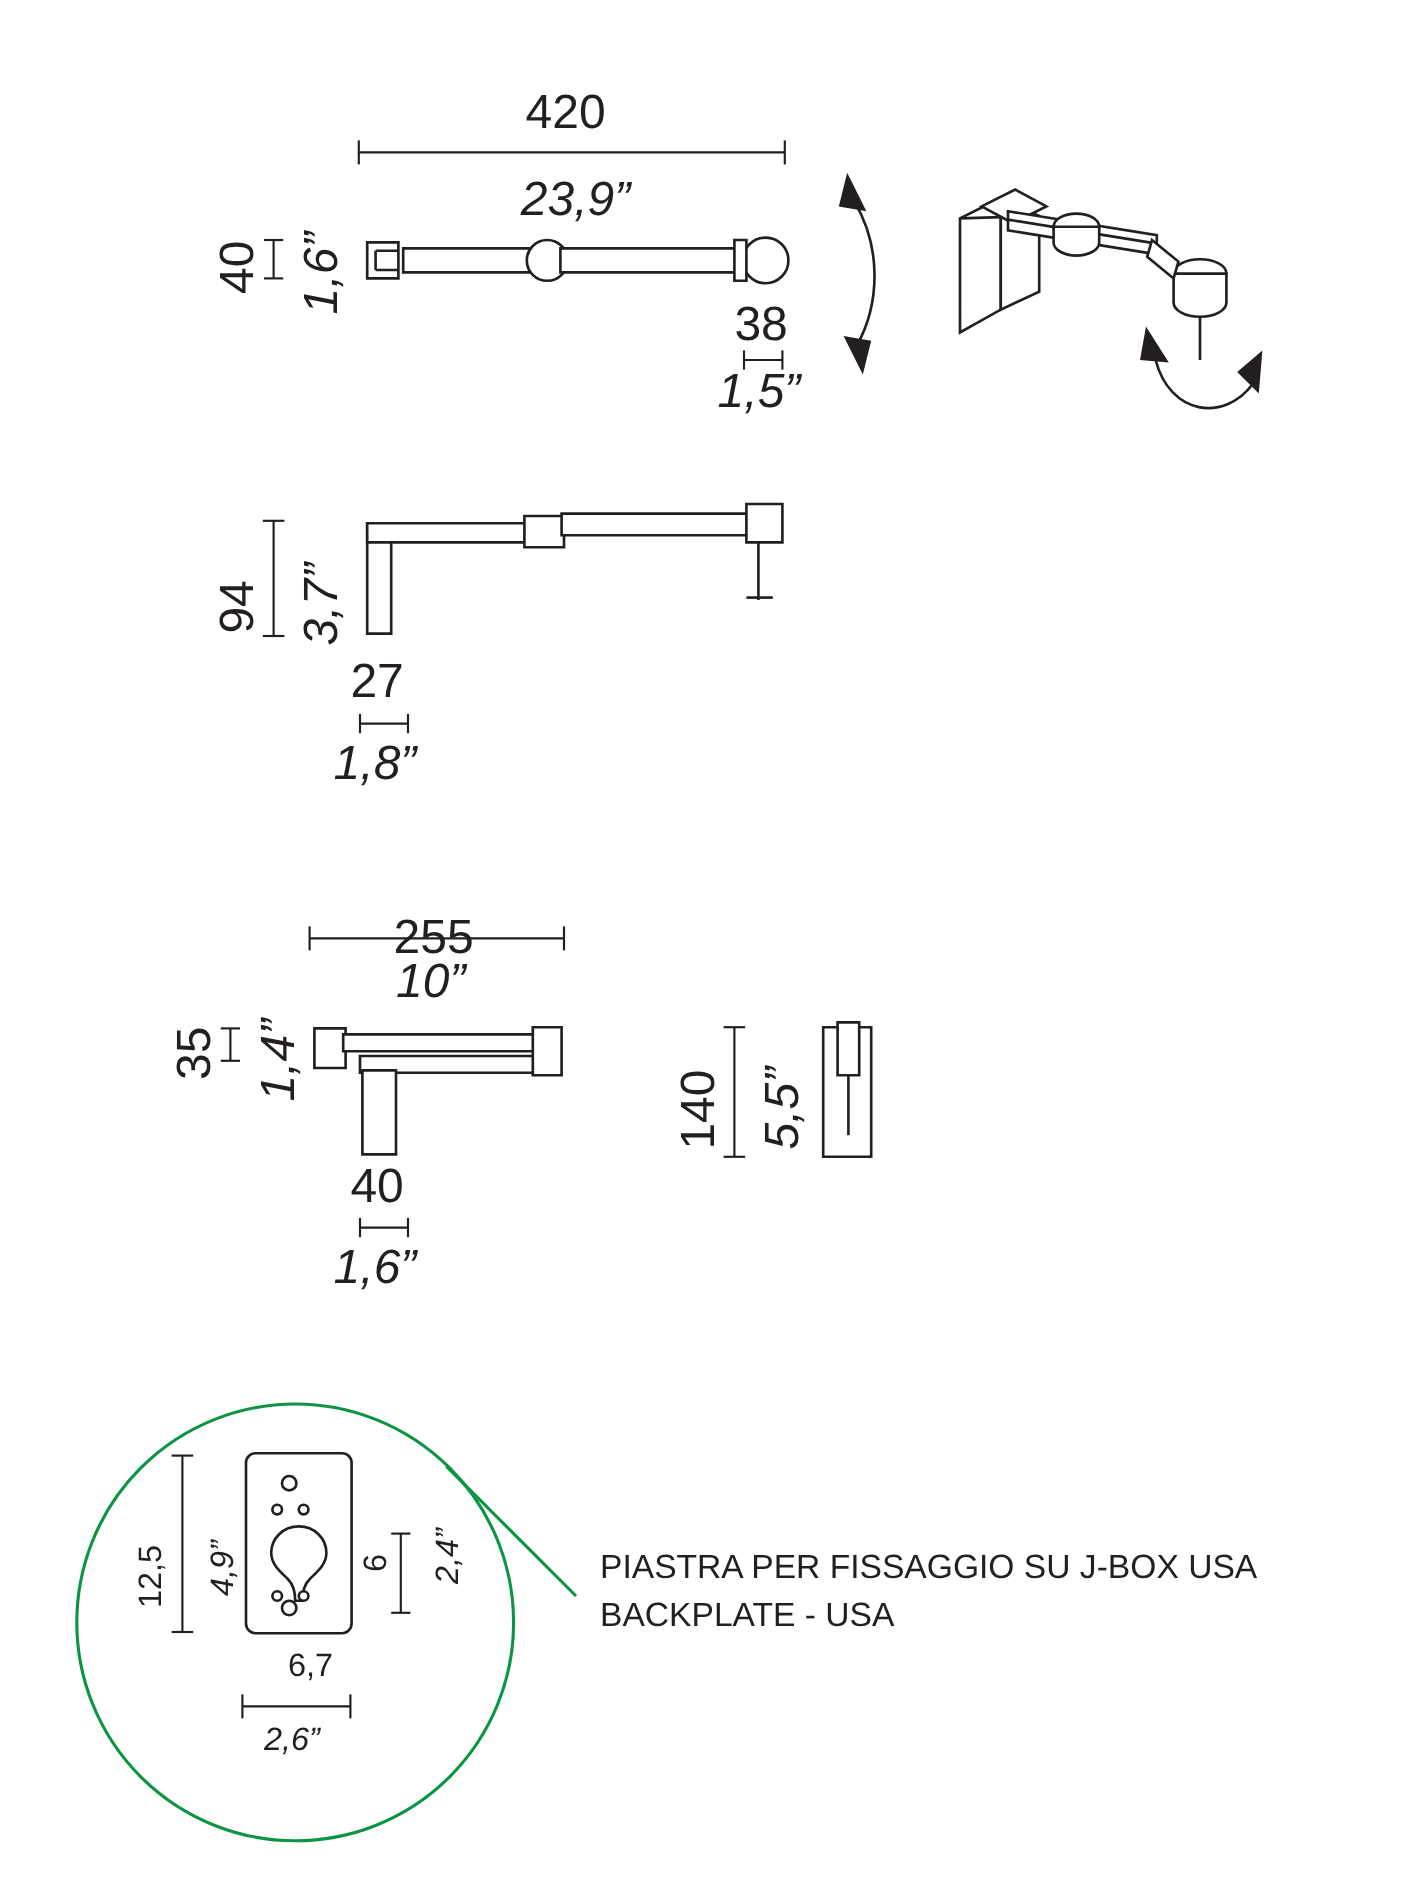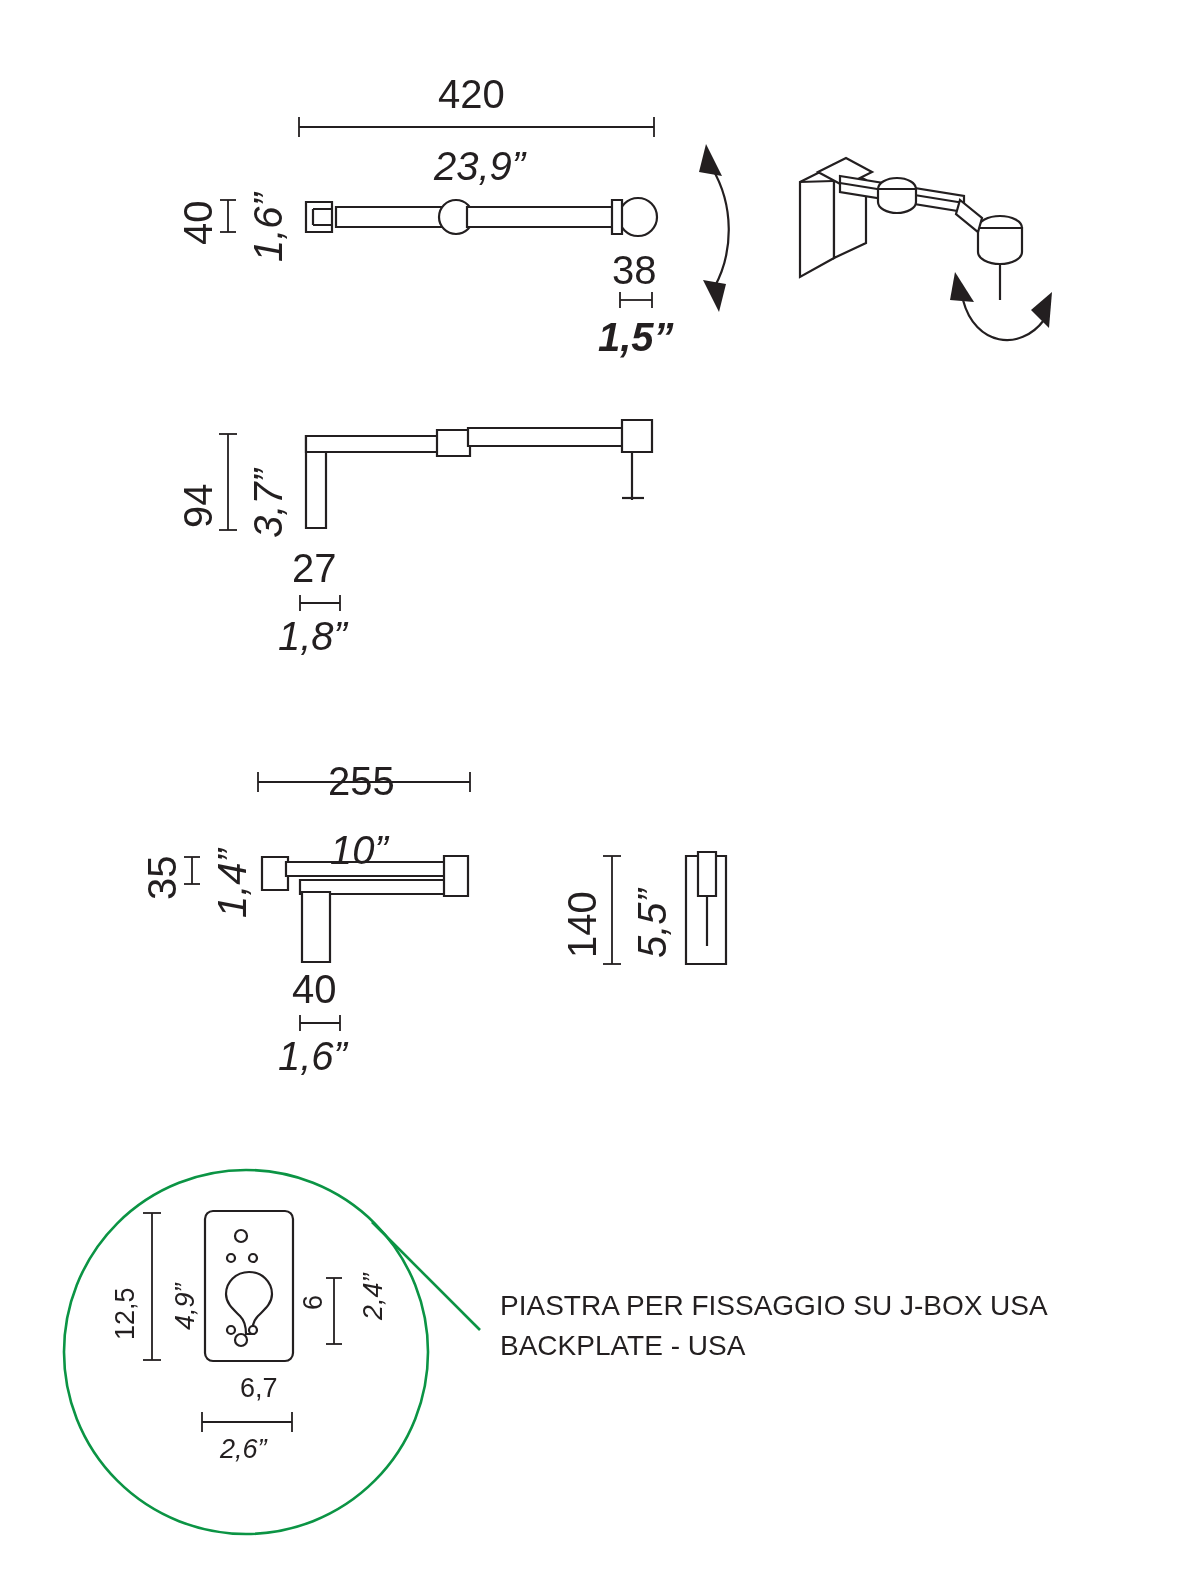--- a/index.html
+++ b/index.html
@@ -223,30 +223,30 @@
     </g>
   </svg>
 
   <div class="dim mm" style="left:438px; top:74px;">420</div>
   <div class="dim inch" style="left:434px; top:146px;">23,9”</div>
 
   <div class="dim mm rot-90" style="left:178px; top:245px;">40</div>
   <div class="dim inch rot-90" style="left:248px; top:262px;">1,6”</div>
 
   <div class="dim mm" style="left:612px; top:250px;">38</div>
-  <div class="dim inch" style="left:598px; top:317px;font-weight:bold;">1,5”</div>
+  <div class="dim inch" style="left:598px; top:306px;">1,5”</div>
 
   <div class="dim mm rot-90" style="left:178px; top:528px;">94</div>
   <div class="dim inch rot-90" style="left:248px; top:538px;">3,7”</div>
 
   <div class="dim mm" style="left:292px; top:548px;">27</div>
   <div class="dim inch" style="left:278px; top:616px;">1,8”</div>
 
   <div class="dim mm" style="left:328px; top:761px;">255</div>
-  <div class="dim inch" style="left:330px; top:798px;margin-top:32px;">10”</div>
+  <div class="dim inch" style="left:330px; top:798px;">10”</div>
 
   <div class="dim mm rot-90" style="left:142px; top:900px;">35</div>
   <div class="dim inch rot-90" style="left:212px; top:918px;">1,4”</div>
 
   <div class="dim mm" style="left:292px; top:969px;">40</div>
   <div class="dim inch" style="left:278px; top:1036px;">1,6”</div>
 
   <div class="dim mm rot-90" style="left:562px; top:958px;">140</div>
   <div class="dim inch rot-90" style="left:632px; top:958px;">5,5”</div>
 

